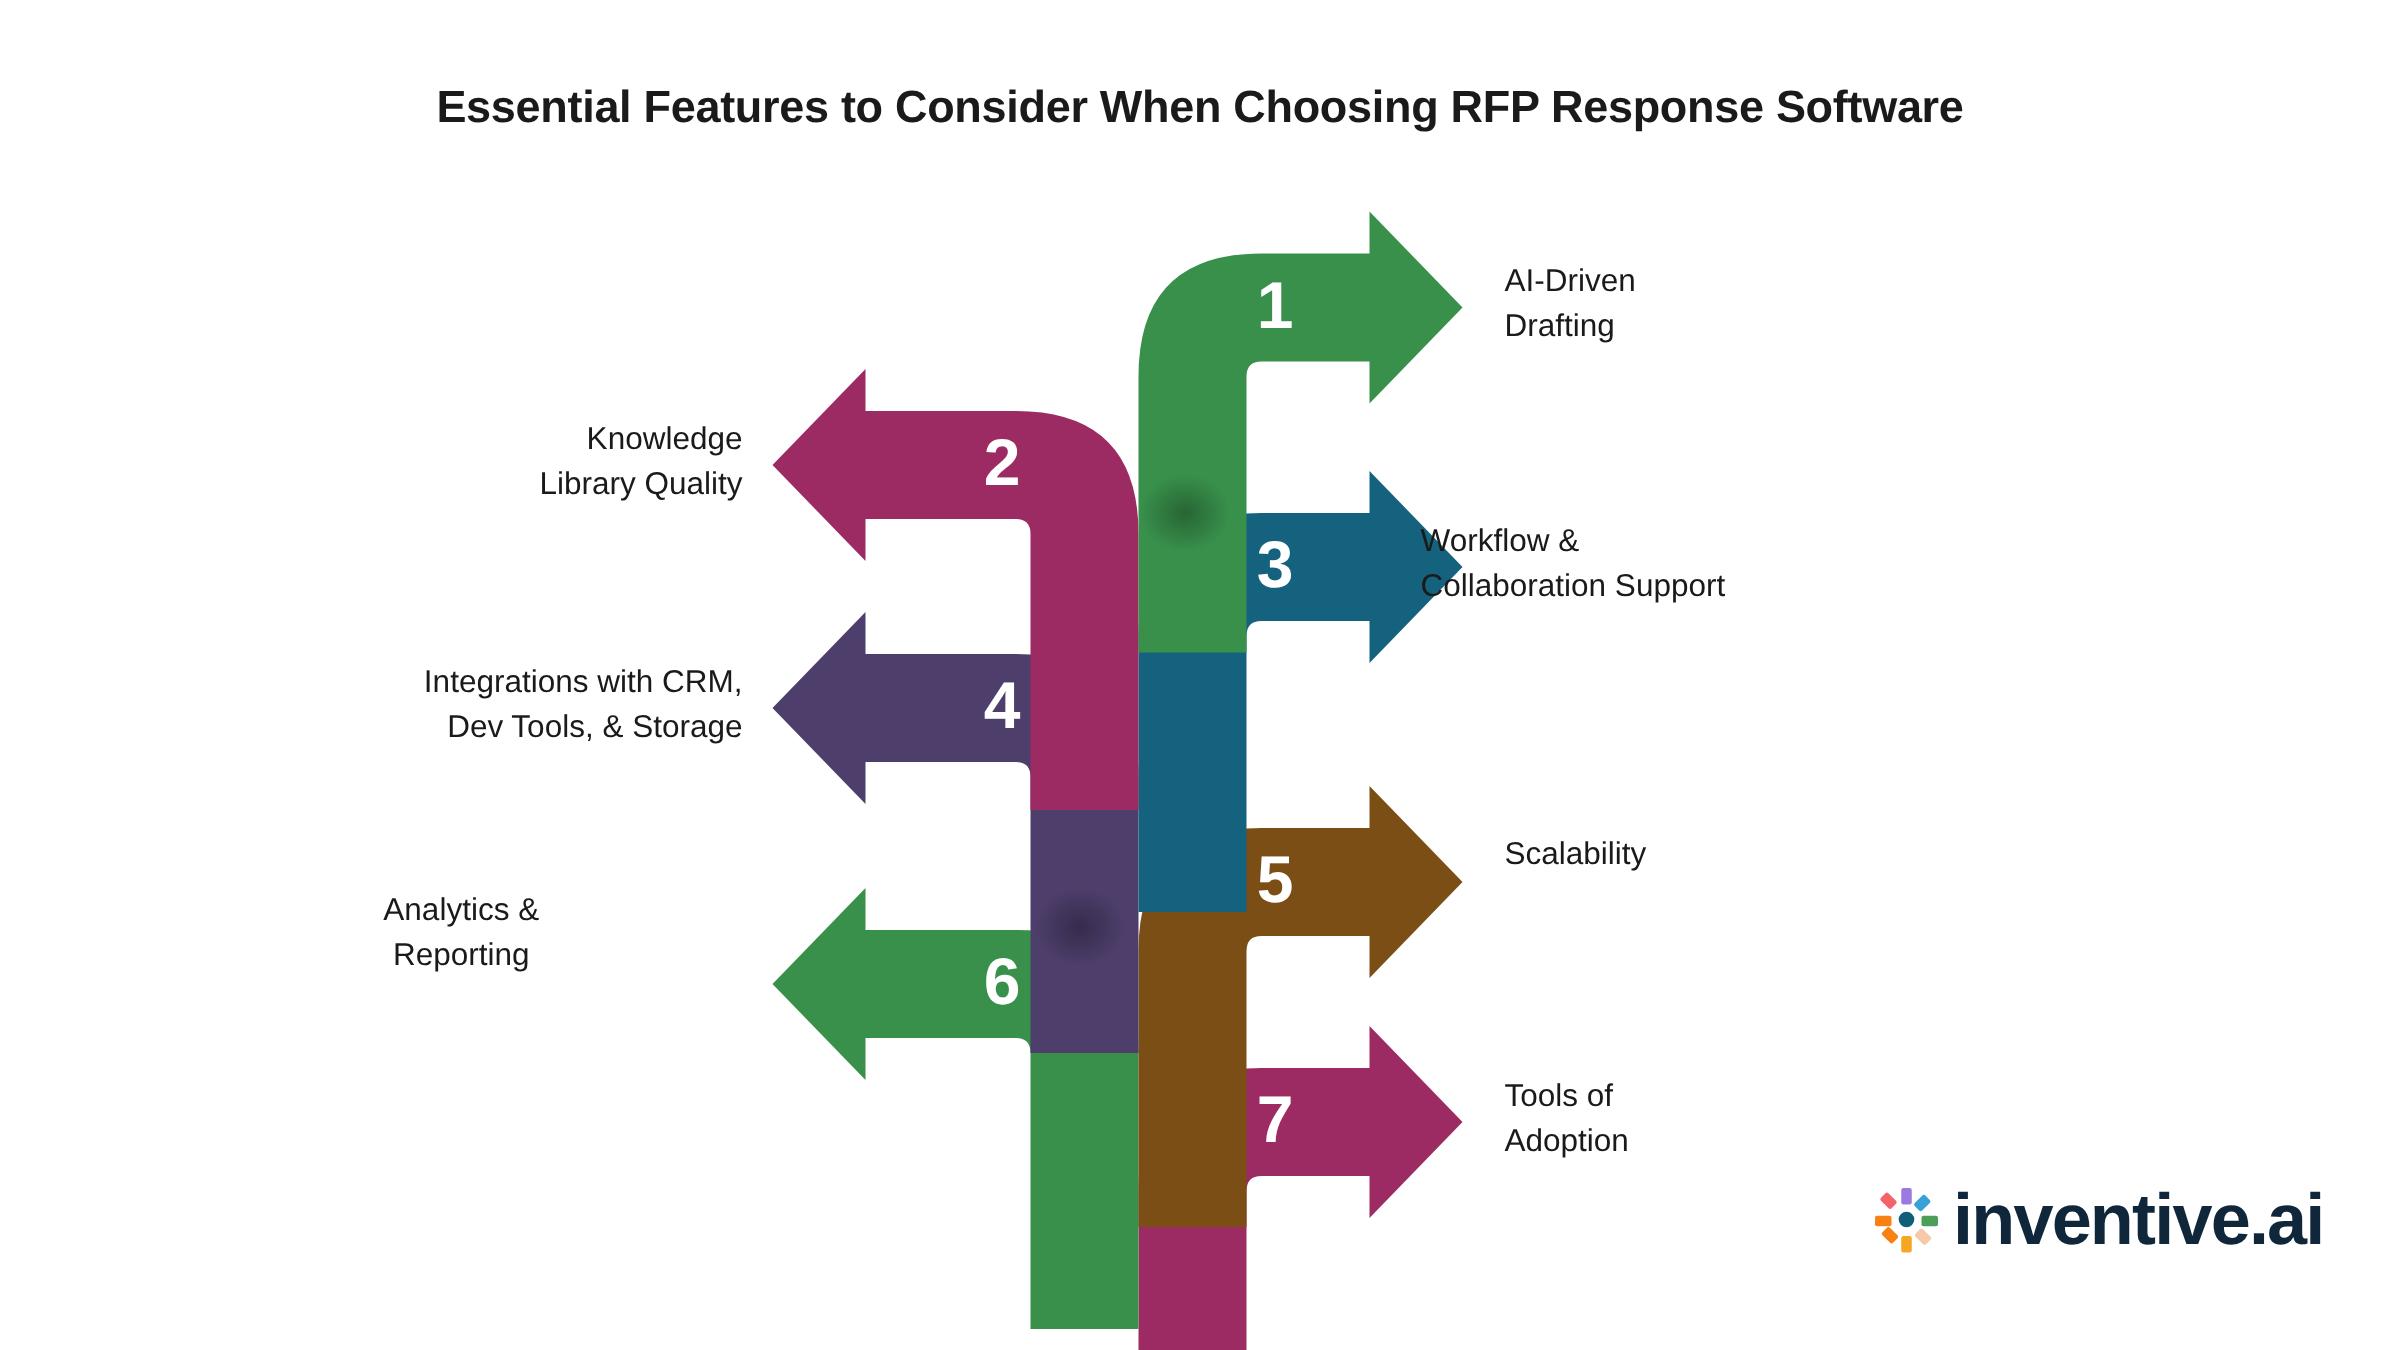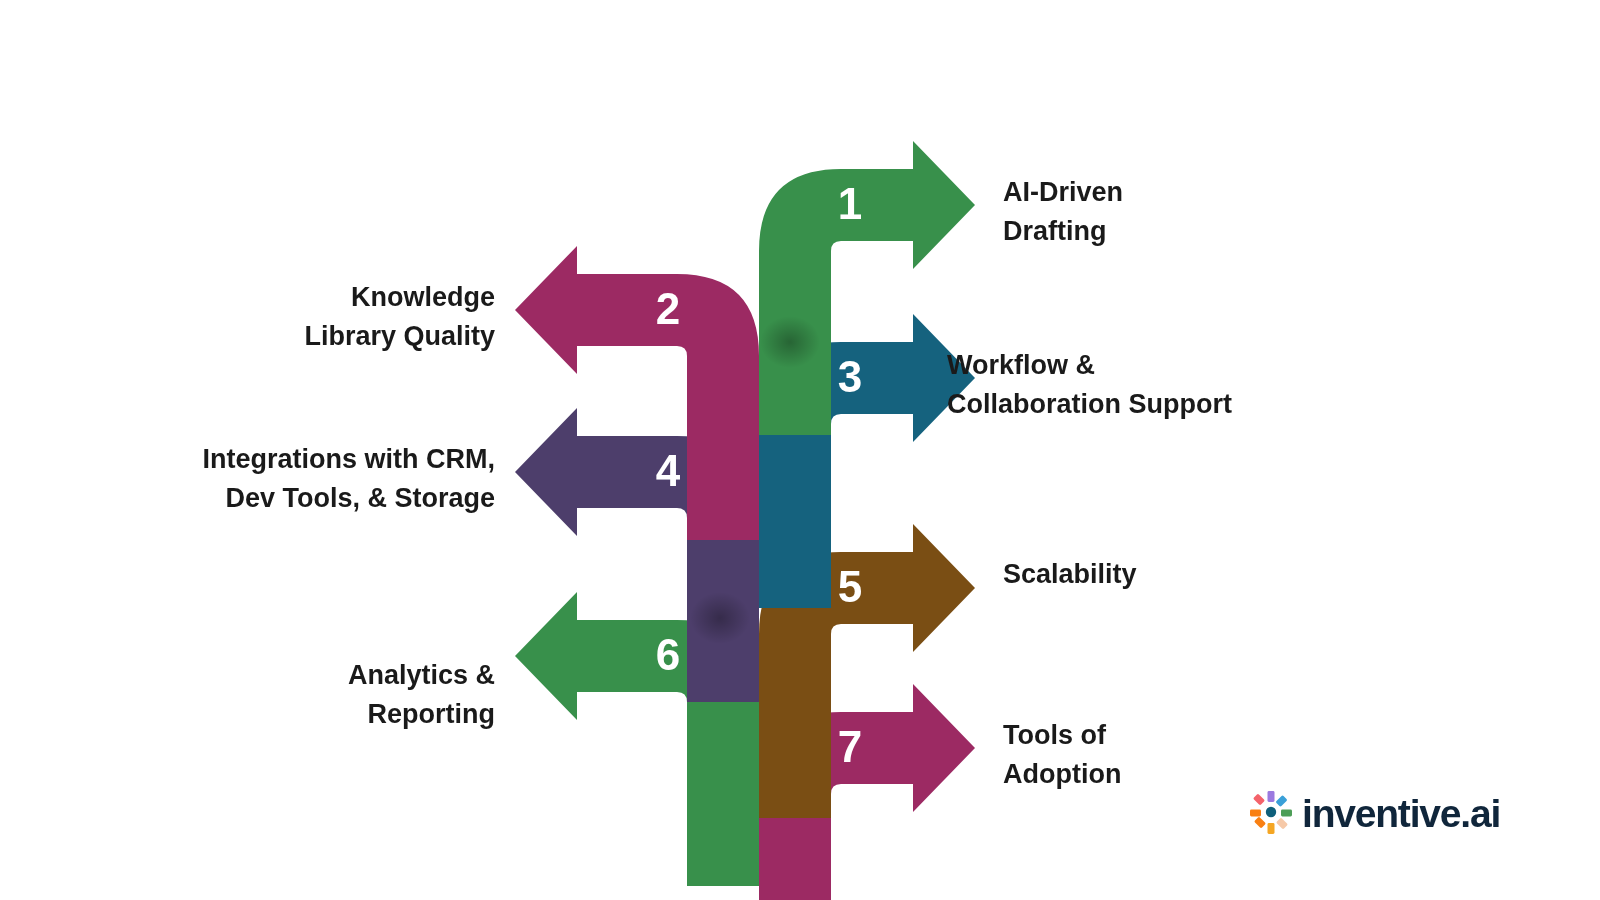--- a/index.html
+++ b/index.html
@@ -44,51 +44,52 @@
     fill: #ffffff;
     font-family: "Liberation Sans", sans-serif;
     font-size: 44px;
     font-weight: bold;
     text-anchor: middle;
     dominant-baseline: middle;
   }
   
   .label {
     position: absolute;
-    font-size: 27px;
-    font-weight: bold;
+    font-size: 21px;
+    font-weight: normal;
     color: #1a1a1a;
     line-height: 1.45;
     white-space: pre-line;
   }
   .label.right { text-align: left; }
   .label.left  { text-align: right; }
 
   
   .logo {
     position: absolute;
     left: 1248px;
     top: 790px;
     display: flex;
     align-items: center;
     gap: 8px;
   }
   .logo-text {
-    font-size: 39px;
+    font-size: 48px;
     font-weight: bold;
     color: #10263b;
     letter-spacing: -1.2px;
     line-height: 1;
   }
 </style>
 </head>
 <body>
 
 <div id="canvas">
 
+  <div class="title">Essential Features to Consider When Choosing RFP Response Software</div>
 
   <svg id="diagram" viewBox="0 0 1600 900">
     <defs>
       <radialGradient id="shadowGrad" cx="50%" cy="50%" r="50%">
         <stop offset="0%" stop-color="#000000" stop-opacity="0.30"></stop>
         <stop offset="60%" stop-color="#000000" stop-opacity="0.12"></stop>
         <stop offset="100%" stop-color="#000000" stop-opacity="0"></stop>
       </radialGradient>
     </defs>
     <g id="arrow-layer">
@@ -130,21 +131,21 @@
   <div id="label-layer">
       <div class="label right" style="top: 173px; left: 1003px; width: 420px;">AI-Driven
 Drafting</div>
       <div class="label left" style="top: 278px; left: 120px; width: 375px;">Knowledge
 Library Quality</div>
       <div class="label right" style="top: 346px; left: 947px; width: 420px;">Workflow &amp;
 Collaboration Support</div>
       <div class="label left" style="top: 440px; left: 120px; width: 375px;">Integrations with CRM,
 Dev Tools, &amp; Storage</div>
       <div class="label right" style="top: 555px; left: 1003px; width: 420px;">Scalability</div>
-      <div class="label left" style="top: 656px; left: 120px; width: 375px;">Analytics &amp;
+      <div class="label left" style="top: 592px; left: 120px; width: 375px; text-align: center;">Analytics &amp;
 Reporting</div>
       <div class="label right" style="top: 716px; left: 1003px; width: 420px;">Tools of
 Adoption</div>
     </div>
 
   <div class="logo">
     <svg width="46" height="46" viewBox="0 0 46 46">
       <g id="logo-mark">
           <rect x="19.5" y="1" width="7" height="11" rx="1.4" fill="#9b7ae0" transform="rotate(0 23 6.5)"></rect>
           <rect x="30" y="6" width="7" height="10" rx="1.4" fill="#3aa0d8" transform="rotate(45 33.5 11)"></rect>

